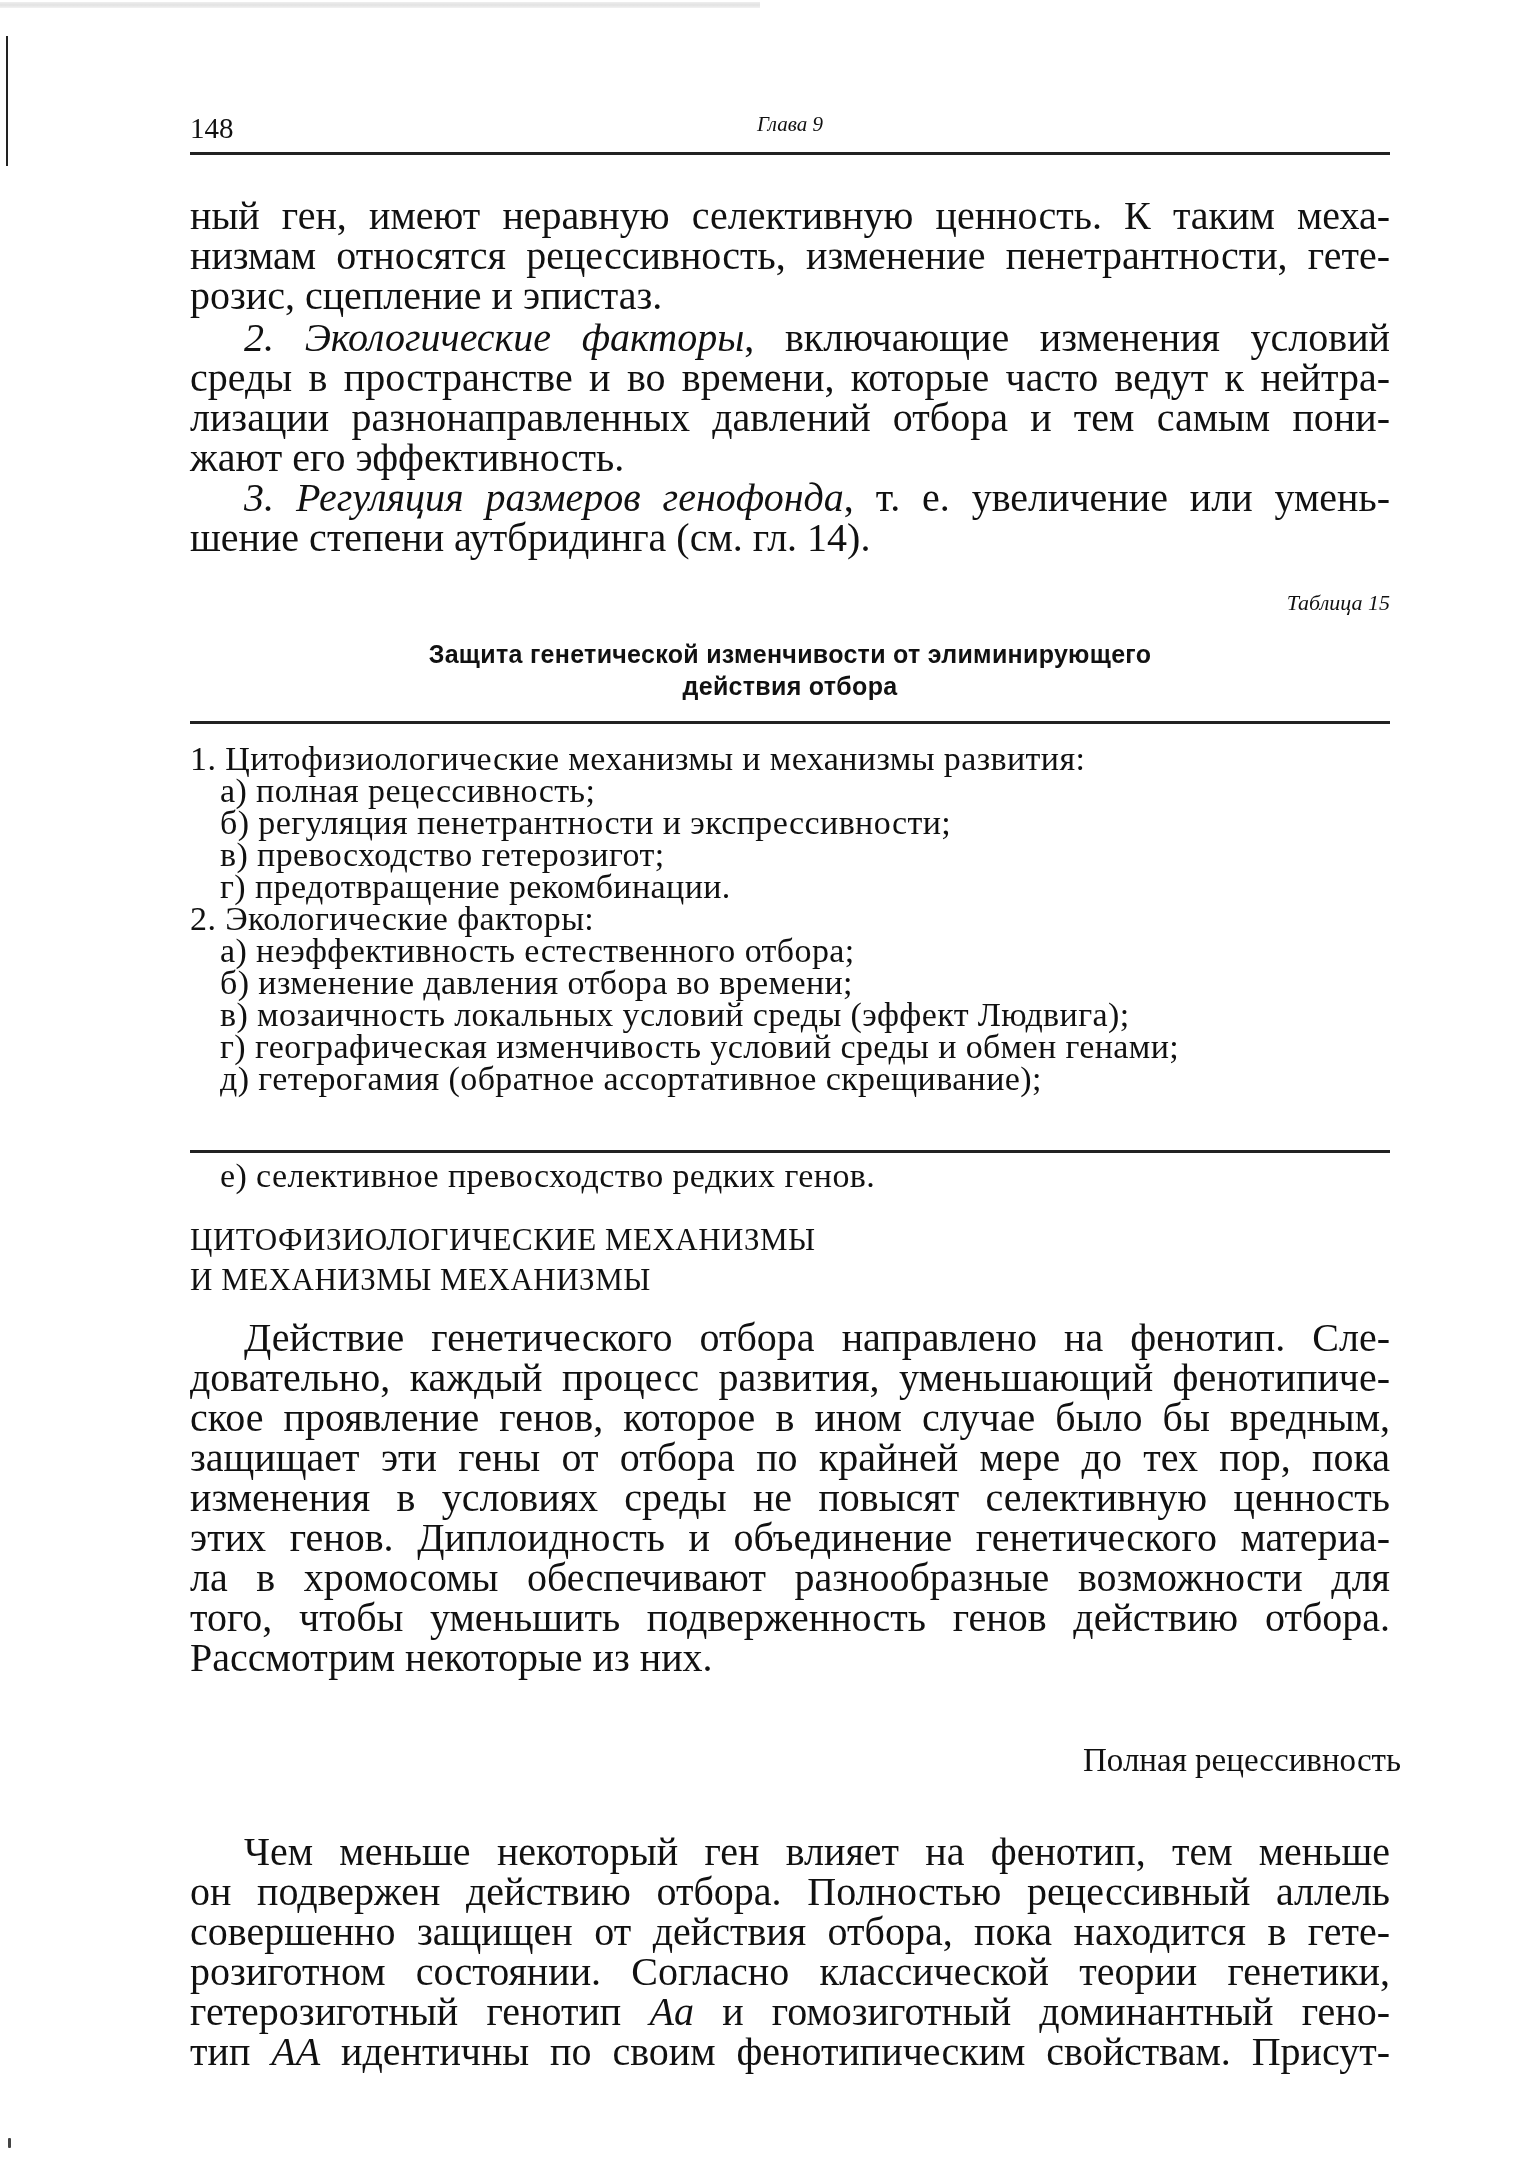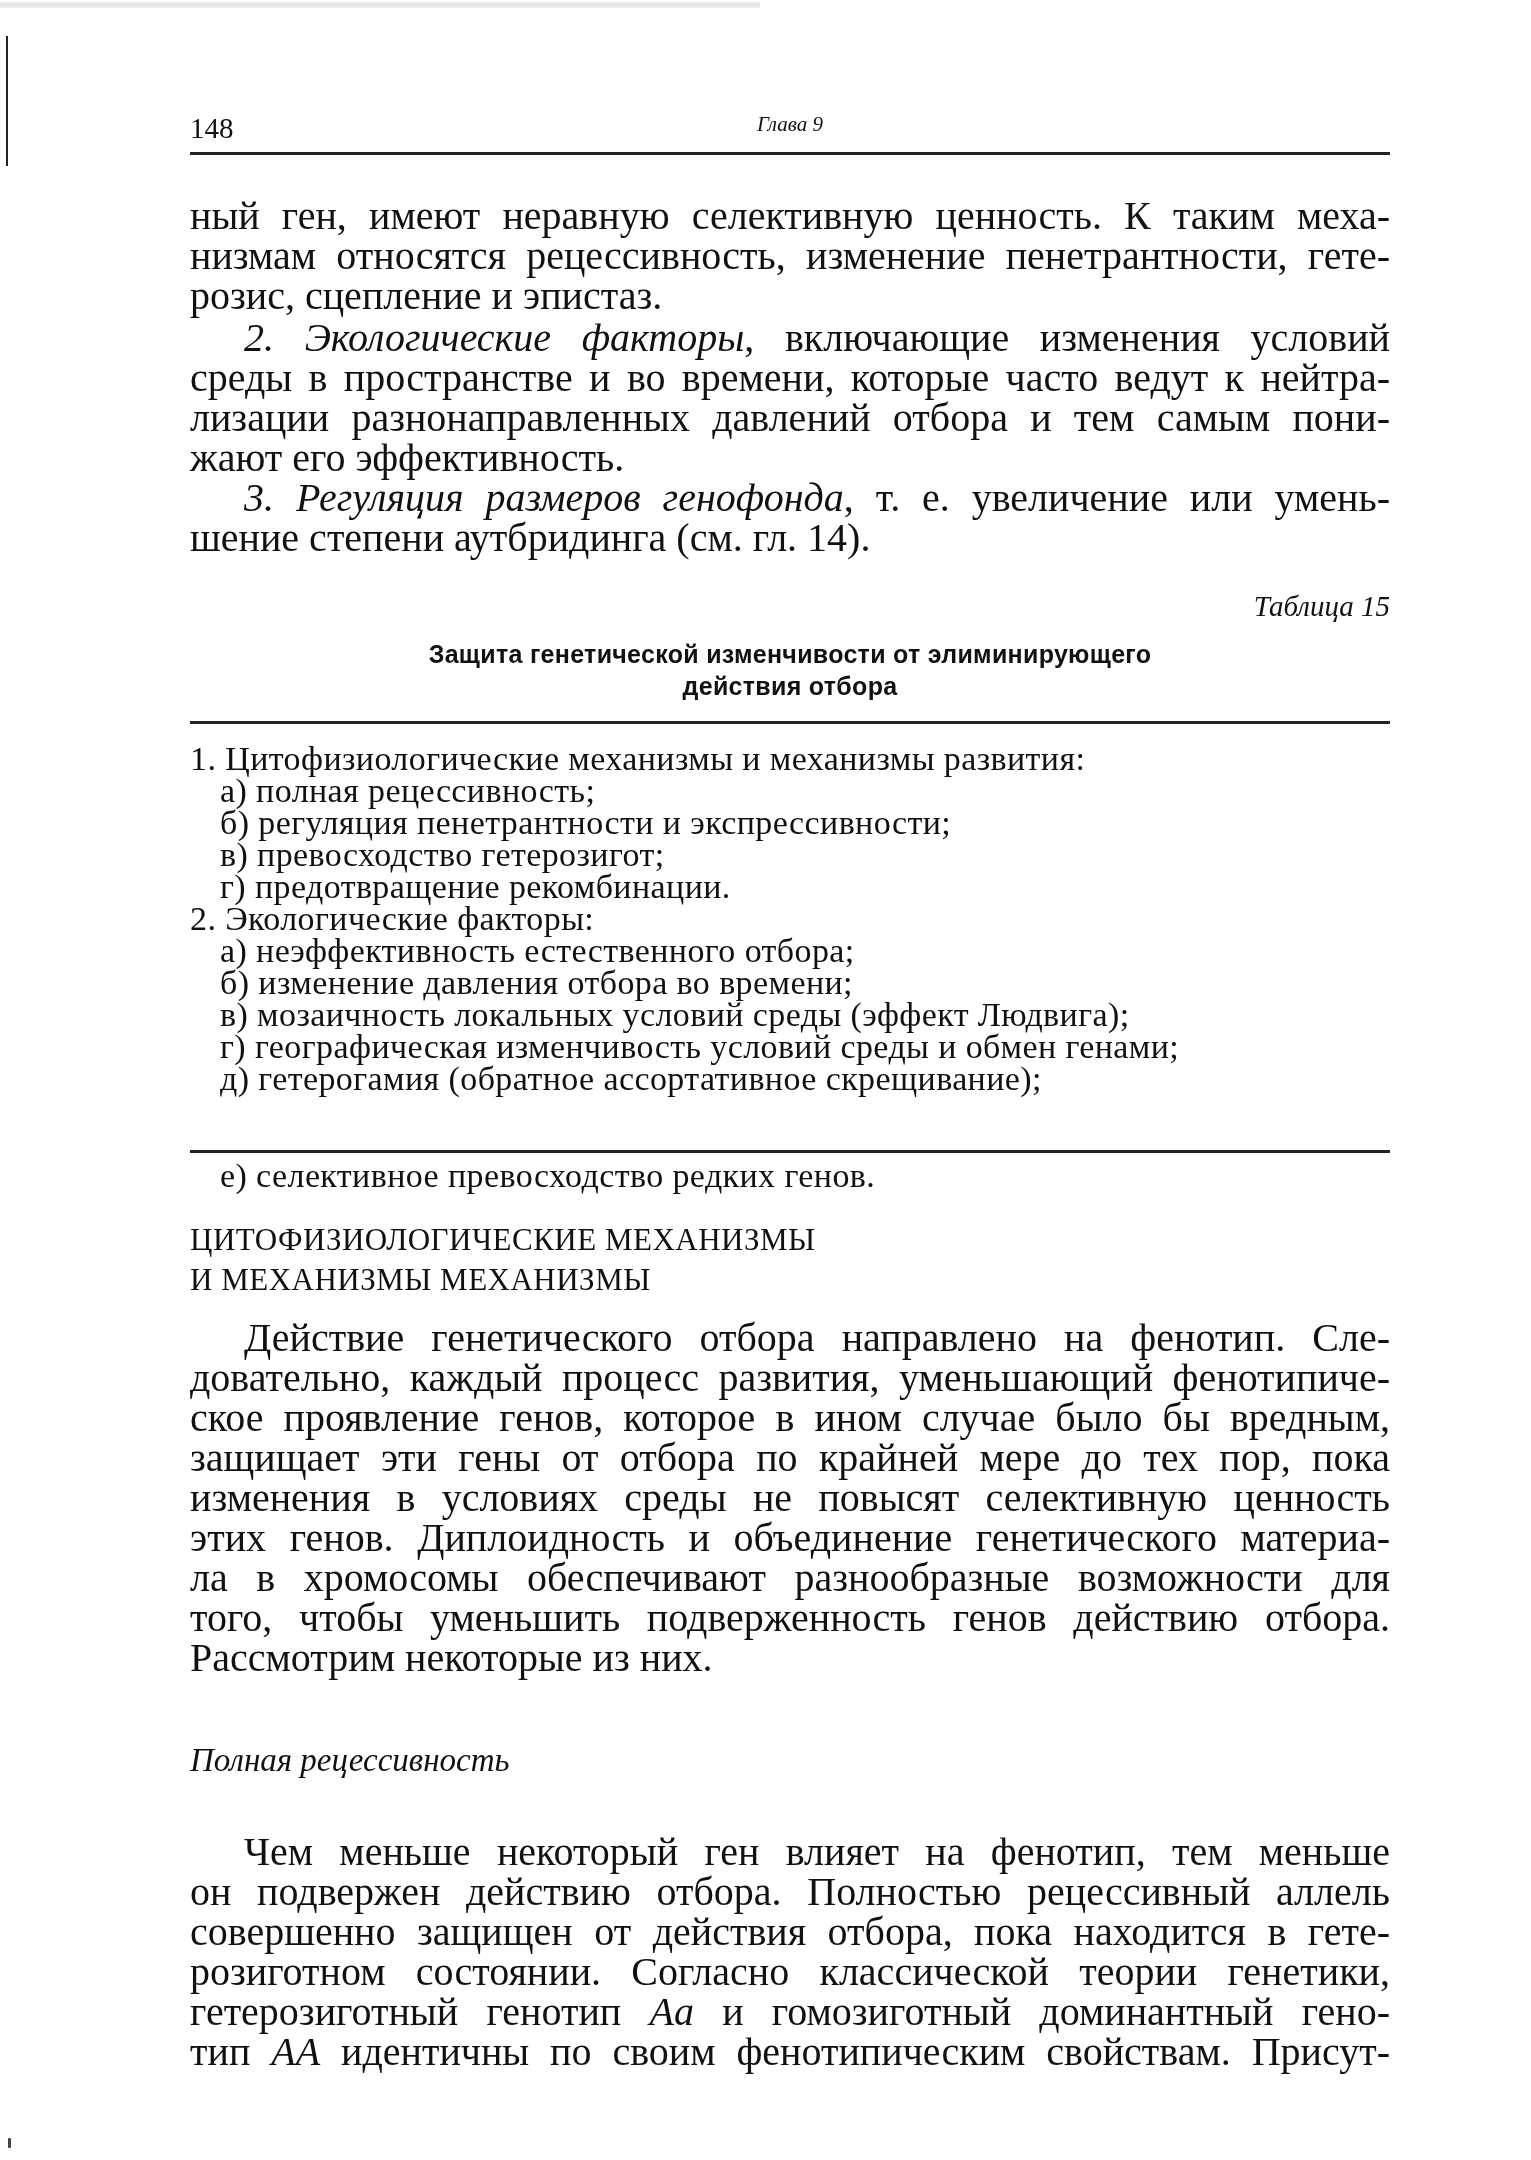--- a/index.html
+++ b/index.html
@@ -14,30 +14,30 @@
   .page-number { position: absolute; left: 0; top: 0; font-size: 29px; }
   .chapter-title { position: absolute; left: 0; width: 1200px; top: 0; text-align: center; font-size: 21px; font-style: italic; }
   .head-rule { position: absolute; top: 152px; left: 0; width: 1200px; height: 3px; background: #222; }
 
   .line { position: absolute; left: 0; width: 1200px; font-size: 40px; white-space: nowrap;
           text-align: justify; text-align-last: justify; line-height: 40px; }
   .line.last { text-align-last: left; }
   .line.indent { padding-left: 54px; box-sizing: border-box; }
   .it { font-style: italic; }
 
-  .table-label { position: absolute; top: 590px; right: 0; font-size: 29px; font-style: italic; }
+  .table-label { position: absolute; top: 590px; right: 0; font-size: 22px; font-style: italic; }
   .table-title { position: absolute; left: 0; width: 1200px; text-align: center; font-size: 25px; font-weight: bold;
                  font-family: "Liberation Sans", "DejaVu Sans", sans-serif; letter-spacing: 0.3px; }
   .table-rule { position: absolute; left: 0; width: 1200px; height: 3px; background: #222; }
   .tbl-line { position: absolute; left: 0; font-size: 34px; white-space: nowrap; line-height: 32px; letter-spacing: 0.4px; }
   .tbl-sub { left: 30px; }
 
   .section-heading { position: absolute; left: 0; width: 1200px; text-align: left; font-size: 31px;
                      font-family: Liberation Serif, serif; letter-spacing: 0.5px; }
-  .subsection-heading { position: absolute; left: 0; width: 1200px; text-align: left; font-size: 33px; font-style: italic; }
+  .subsection-heading { position: absolute; left: 11px; width: 1200px; text-align: right; font-size: 33px; }
   .speck { position: absolute; background: #444; border-radius: 1px; }
 </style>
 </head>
 <body>
 
 <div class="top-shadow"></div>
 <div class="binding-line"></div>
 
 <div class="page">
 

